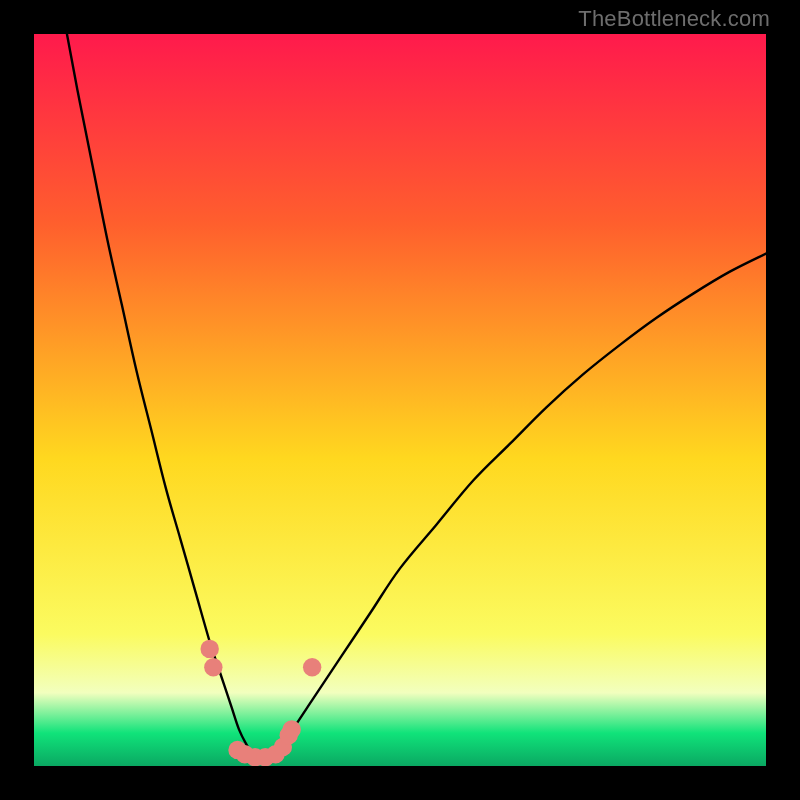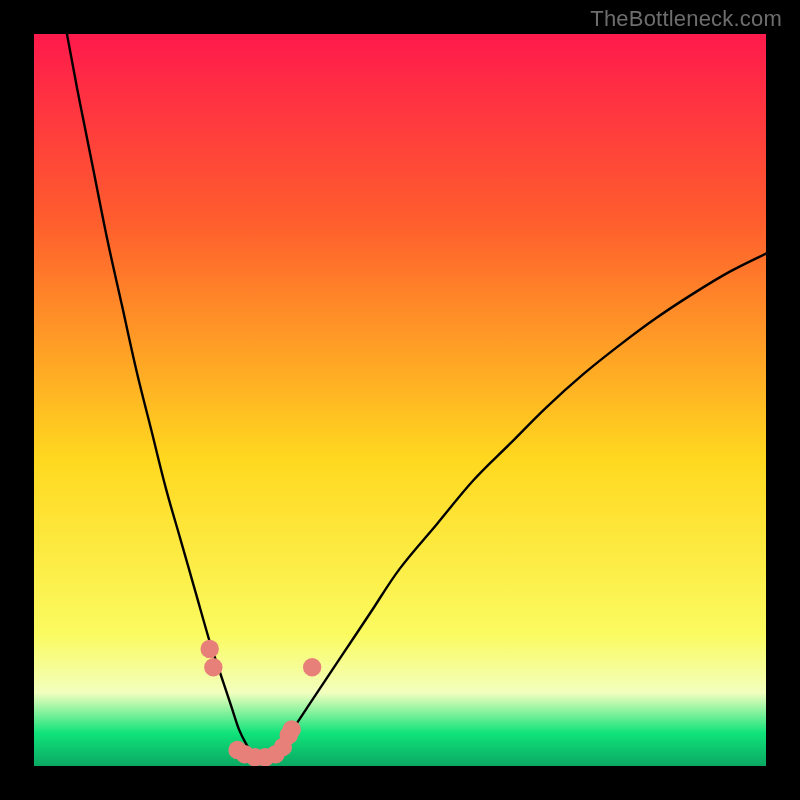--- a/index.html
+++ b/index.html
@@ -27,21 +27,21 @@
     height: 732px;
     overflow: hidden;
   }
   .gradient {
     position: absolute;
     left: 0; top: 0; right: 0; bottom: 0;
   }
   .watermark {
     position: absolute;
     top: 6px;
-    right: 18px;
+    right: 30px;
     color: #6d6d6d;
     font-size: 22px;
     letter-spacing: 0.2px;
     user-select: none;
   }
   .watermark a {
     color: inherit;
     text-decoration: none;
   }
   svg { display: block; }

